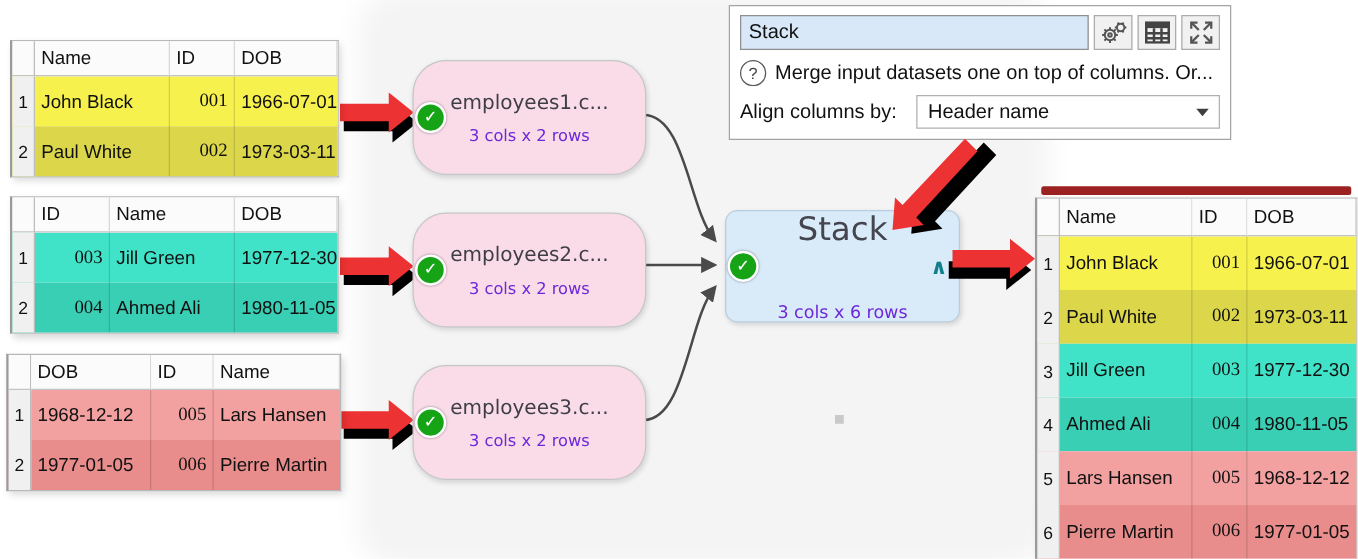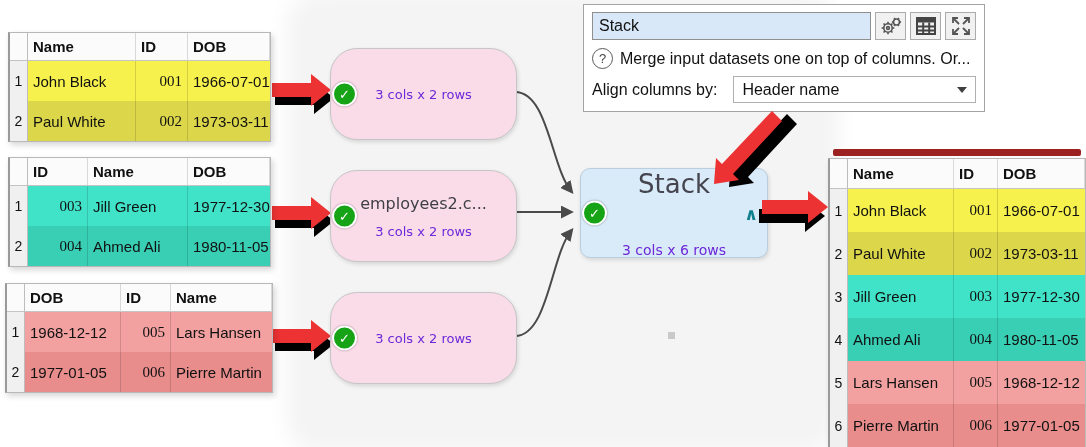--- a/index.html
+++ b/index.html
@@ -15,21 +15,21 @@
   svg.upper{position:absolute;left:0;top:0;z-index:40;pointer-events:none;}
 
   
   .dtable{position:absolute;z-index:8;background:#fff;border:1px solid #b8b8b8;
           border-left:2px solid #9a9a9a;box-shadow:2px 3px 6px rgba(0,0,0,.16);
           font-size:15px;color:#111;}
   .trow{display:grid;}
   .cell{display:flex;align-items:center;padding:0 5px;white-space:nowrap;overflow:hidden;
         border-right:1px solid rgba(0,0,0,.14);box-sizing:border-box;}
   .cell:last-child{border-right:none;}
-  .thead .cell{background:#fbfbfb;border-bottom:1px solid #c4c4c4;border-right:1px solid #d8d8d8;font-weight:bold;}
+  .thead .cell{background:#fbfbfb;border-bottom:1px solid #c4c4c4;border-right:1px solid #d8d8d8;}
   .cell.num{background:#f0f0f0;justify-content:center;padding:0 2px;font-size:14px;
             border-right:1px solid #bdbdbd;}
   .thead .cell.num{background:#fbfbfb;}
   .cell.r{justify-content:flex-end;font-family:Liberation Serif, serif;}
   .t1 .trow{grid-template-columns:18px 108px 52px 82px;}
   .t2 .trow{grid-template-columns:18px 60px 100px 82px;}
   .t3 .trow{grid-template-columns:18px 96px 50px 101px;}
   .tout .trow{grid-template-columns:18px 106px 44px 87px;}
   .t1 .thead,.t2 .thead,.t3 .thead{height:28px;}
   .t1 .drow,.t2 .drow,.t3 .drow{height:40px;}
@@ -171,29 +171,31 @@
     <div class="trow drow" style="background-color: rgb(232, 140, 140);">
       <div class="cell num">2</div>
       <div class="cell">1977-01-05</div>
       <div class="cell r">006</div>
       <div class="cell">Pierre Martin</div>
     </div>
   </div>
 
   <div class="node pink n1">
     <div class="check">✓</div>
+    <div class="ntitle">employees1.c...</div>
     <div class="nsize">3 cols x 2 rows</div>
   </div>
   <div class="node pink n2">
     <div class="check">✓</div>
     <div class="ntitle">employees2.c...</div>
     <div class="nsize">3 cols x 2 rows</div>
   </div>
   <div class="node pink n3">
     <div class="check">✓</div>
+    <div class="ntitle">employees3.c...</div>
     <div class="nsize">3 cols x 2 rows</div>
   </div>
   <div class="node blue nstack">
     <div class="check">✓</div>
     <div class="ntitle">Stack</div>
     <div class="nsize">3 cols x 6 rows</div>
     <div class="caret">∧</div>
   </div>
 
   <div class="panel">

